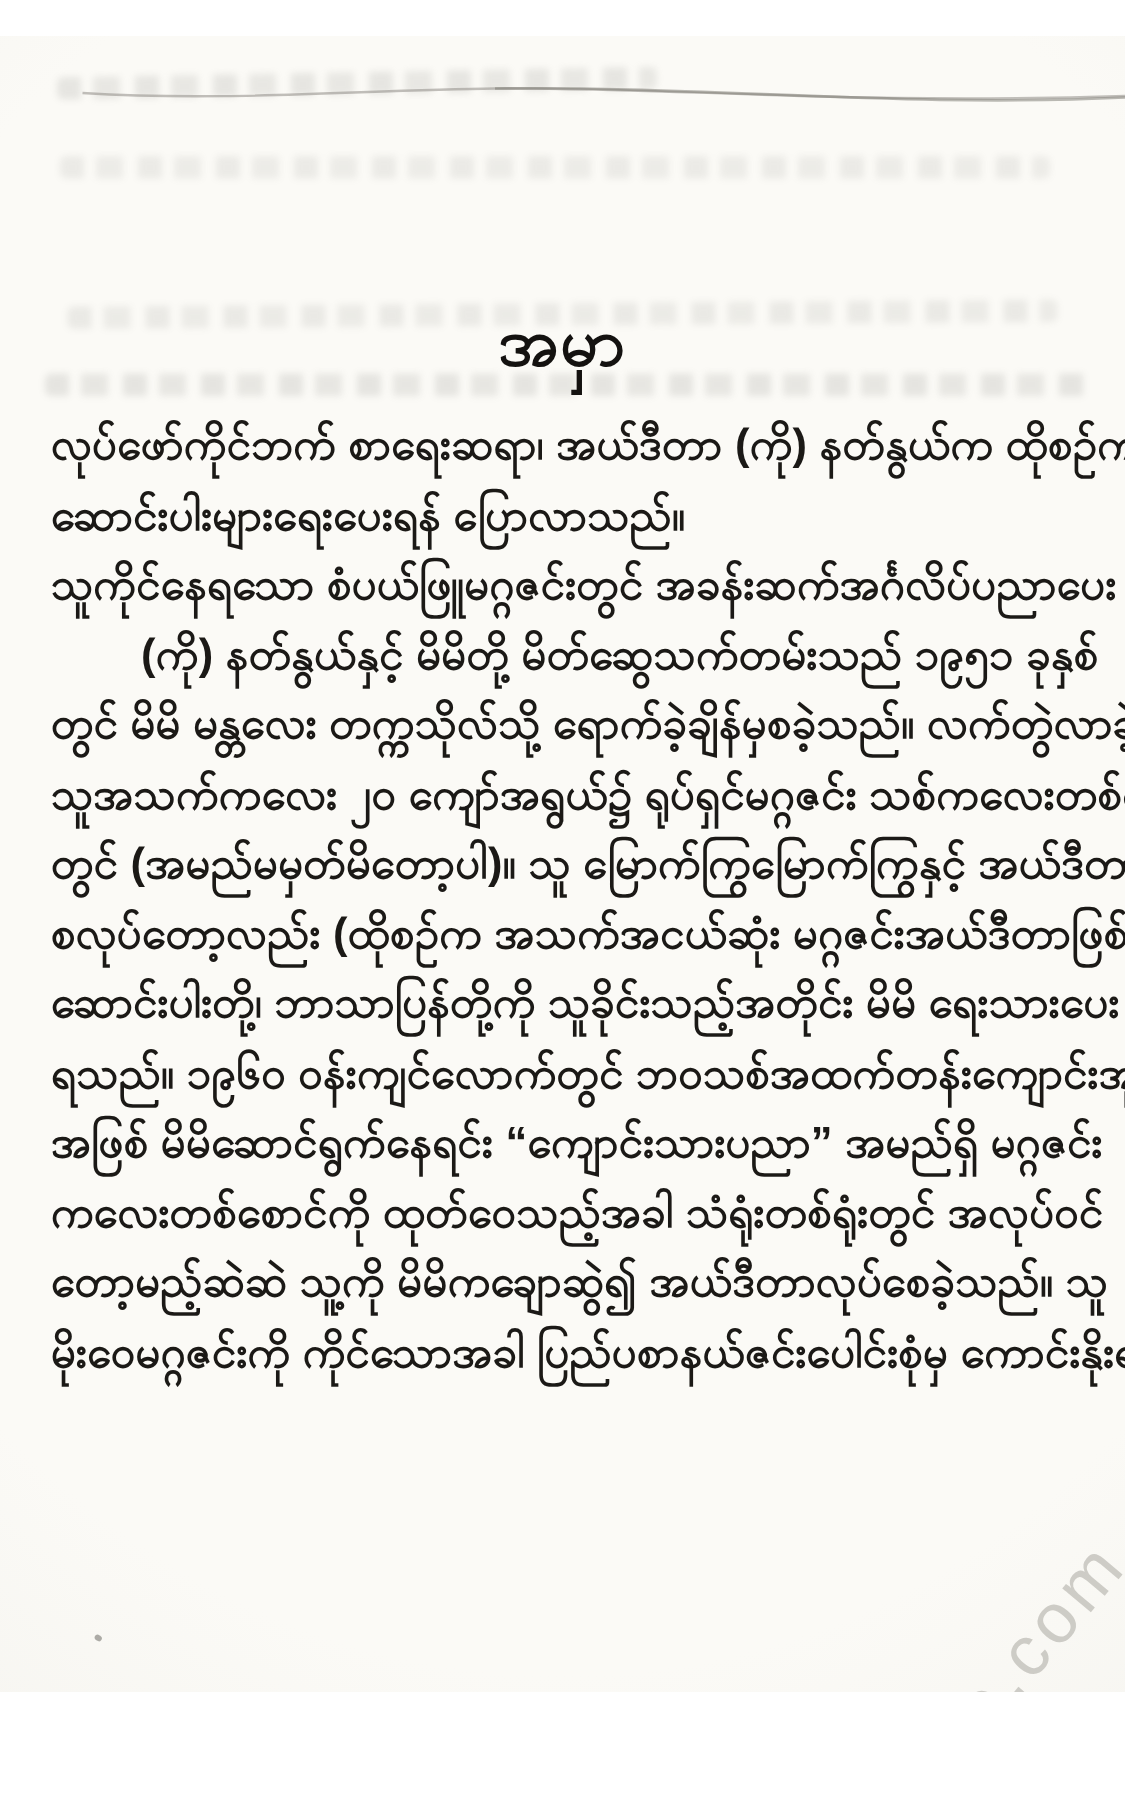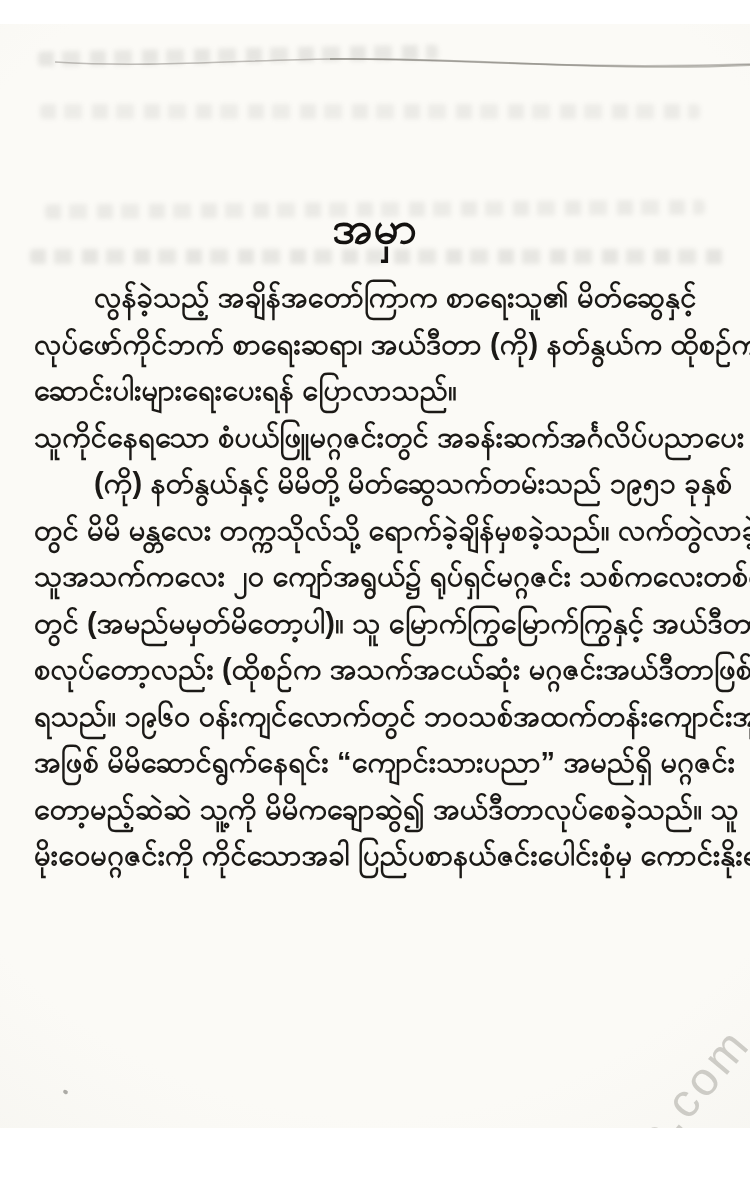--- a/index.html
+++ b/index.html
@@ -71,31 +71,32 @@
   <div class="bleed b4"></div>
 
   <svg class="crease" viewBox="0 0 750 120" aria-hidden="true">
     <path d="M55 38 C 150 44, 240 36, 330 35 C 450 34, 560 46, 750 40" fill="none" stroke="#8f8d86" stroke-width="1.6" opacity="0.55"></path>
     <path d="M330 35 C 470 33, 600 48, 750 41" fill="none" stroke="#77756e" stroke-width="1.8" opacity="0.5"></path>
   </svg>
 
   <div class="title">အမှာ</div>
 
   <div class="body-block">
-    <div class="tline indent">လွန်ခဲ့သည့် အချိန်အတော်ကြာက စာရေးသူ၏ မိတ်ဆွေနှင့်</div>
     <div class="tline">လုပ်ဖော်ကိုင်ဘက် စာရေးဆရာ၊ အယ်ဒီတာ (ကို) နတ်နွယ်က ထိုစဉ်က</div>
     <div class="tline">ဆောင်းပါးများရေးပေးရန် ပြောလာသည်။</div>
     <div class="tline">သူကိုင်နေရသော စံပယ်ဖြူမဂ္ဂဇင်းတွင် အခန်းဆက်အင်္ဂလိပ်ပညာပေး</div>
     <div class="tline indent">(ကို) နတ်နွယ်နှင့် မိမိတို့ မိတ်ဆွေသက်တမ်းသည် ၁၉၅၁ ခုနှစ်</div>
     <div class="tline">တွင် မိမိ မန္တလေး တက္ကသိုလ်သို့ ရောက်ခဲ့ချိန်မှစခဲ့သည်။ လက်တွဲလာခဲ့ကြ</div>
     <div class="tline">သူအသက်ကလေး ၂၀ ကျော်အရွယ်၌ ရုပ်ရှင်မဂ္ဂဇင်း သစ်ကလေးတစ်စောင်</div>
     <div class="tline">တွင် (အမည်မမှတ်မိတော့ပါ)။ သူ မြောက်ကြွမြောက်ကြွနှင့် အယ်ဒီတာ</div>
     <div class="tline">စလုပ်တော့လည်း (ထိုစဉ်က အသက်အငယ်ဆုံး မဂ္ဂဇင်းအယ်ဒီတာဖြစ်ခဲ့သည်</div>
+    <div class="tline">ဆောင်းပါးတို့၊ ဘာသာပြန်တို့ကို သူခိုင်းသည့်အတိုင်း မိမိ ရေးသားပေး</div>
     <div class="tline">ရသည်။ ၁၉၆၀ ဝန်းကျင်လောက်တွင် ဘဝသစ်အထက်တန်းကျောင်းအုပ်</div>
     <div class="tline">အဖြစ် မိမိဆောင်ရွက်နေရင်း “ကျောင်းသားပညာ” အမည်ရှိ မဂ္ဂဇင်း</div>
+    <div class="tline">ကလေးတစ်စောင်ကို ထုတ်ဝေသည့်အခါ သံရုံးတစ်ရုံးတွင် အလုပ်ဝင်</div>
     <div class="tline">တော့မည့်ဆဲဆဲ သူ့ကို မိမိကချောဆွဲ၍ အယ်ဒီတာလုပ်စေခဲ့သည်။ သူ</div>
     <div class="tline">မိုးဝေမဂ္ဂဇင်းကို ကိုင်သောအခါ ပြည်ပစာနယ်ဇင်းပေါင်းစုံမှ ကောင်းနိုးရာ</div>
   </div>
 
   <div class="watermark">mgyoe.com</div>
 
   <div class="edge e1"></div>
   <div class="edge e2"></div>
   <div class="edge e3"></div>
   <div class="edge e4"></div>

